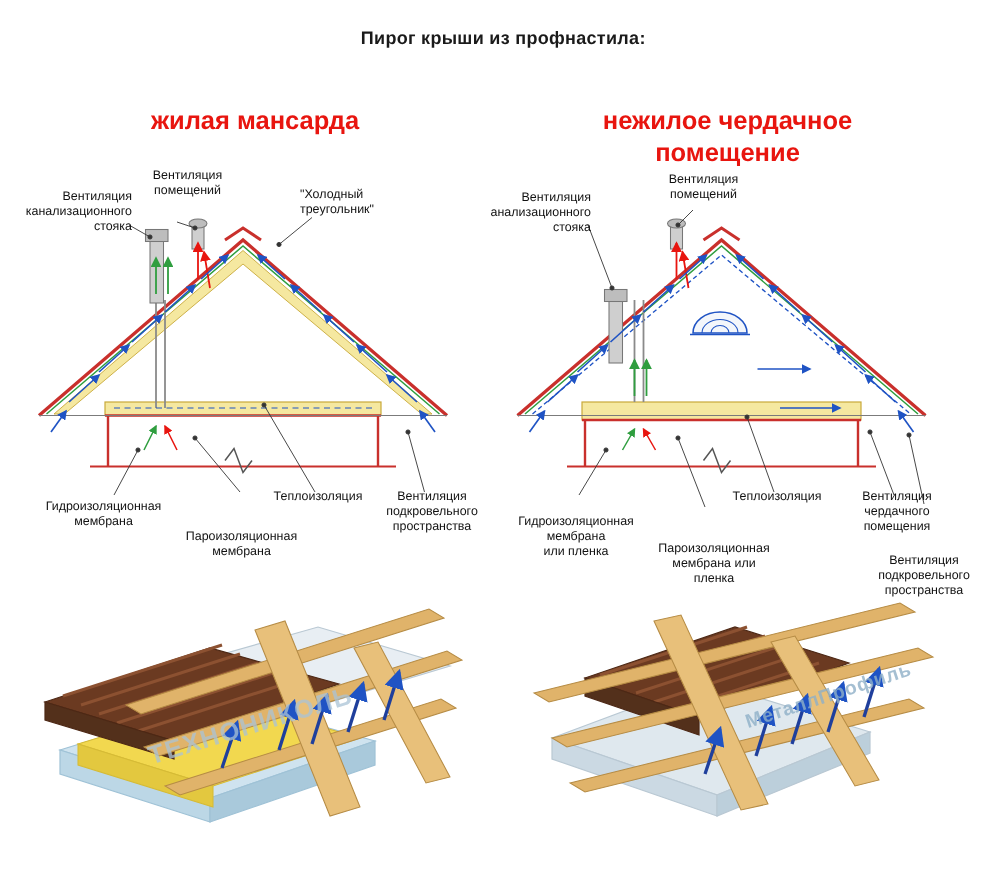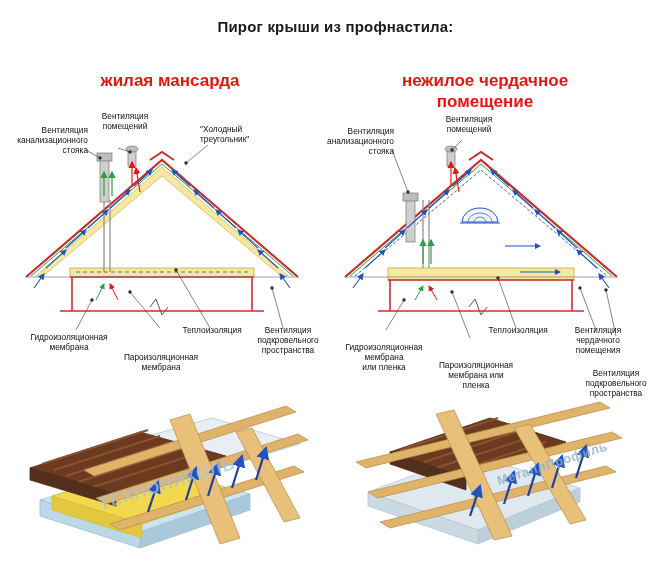--- a/index.html
+++ b/index.html
@@ -18,21 +18,21 @@
     position: relative;
     width: 671px;
     height: 579px;
   }
   .title {
     position: absolute;
     top: 18px;
     left: 0;
     width: 671px;
     text-align: center;
-    font-size: 15px;
+    font-size: 12px;
     font-weight: bold;
     color: #1a1a1a;
     letter-spacing: 0.2px;
   }
   .col-head {
     position: absolute;
     text-align: center;
     font-size: 17px;
     font-weight: bold;
     color: #e8150f;

